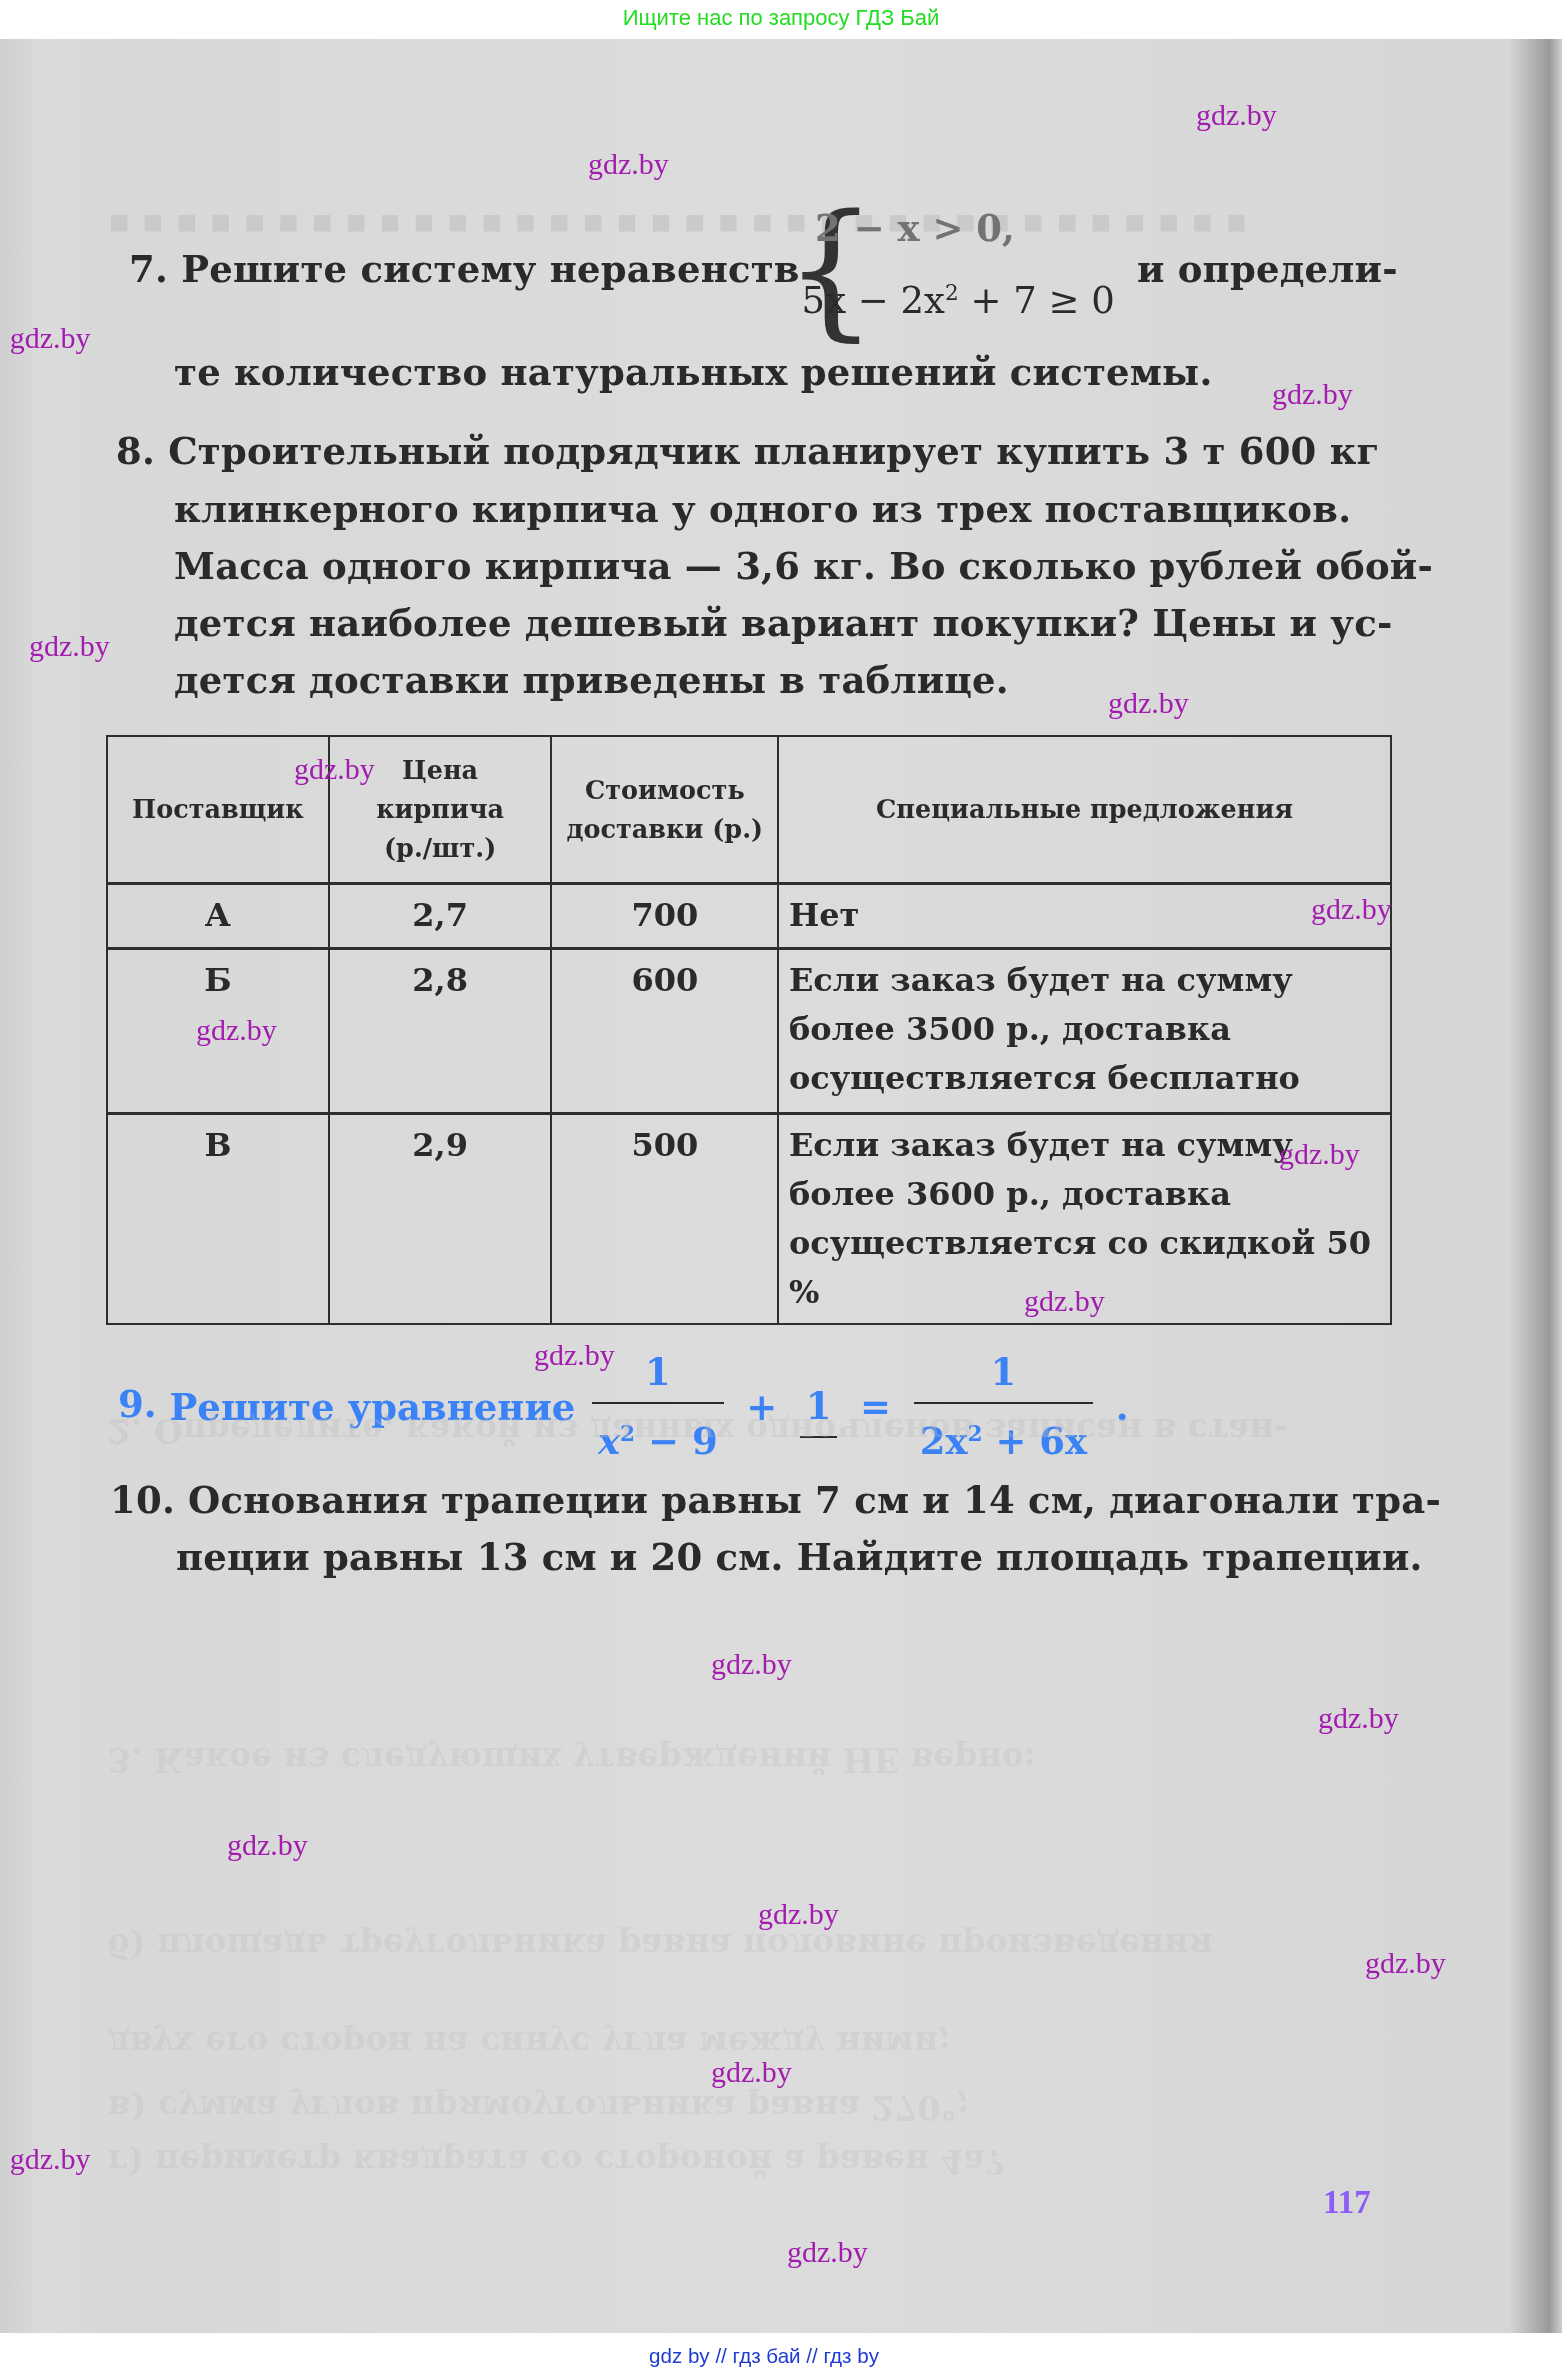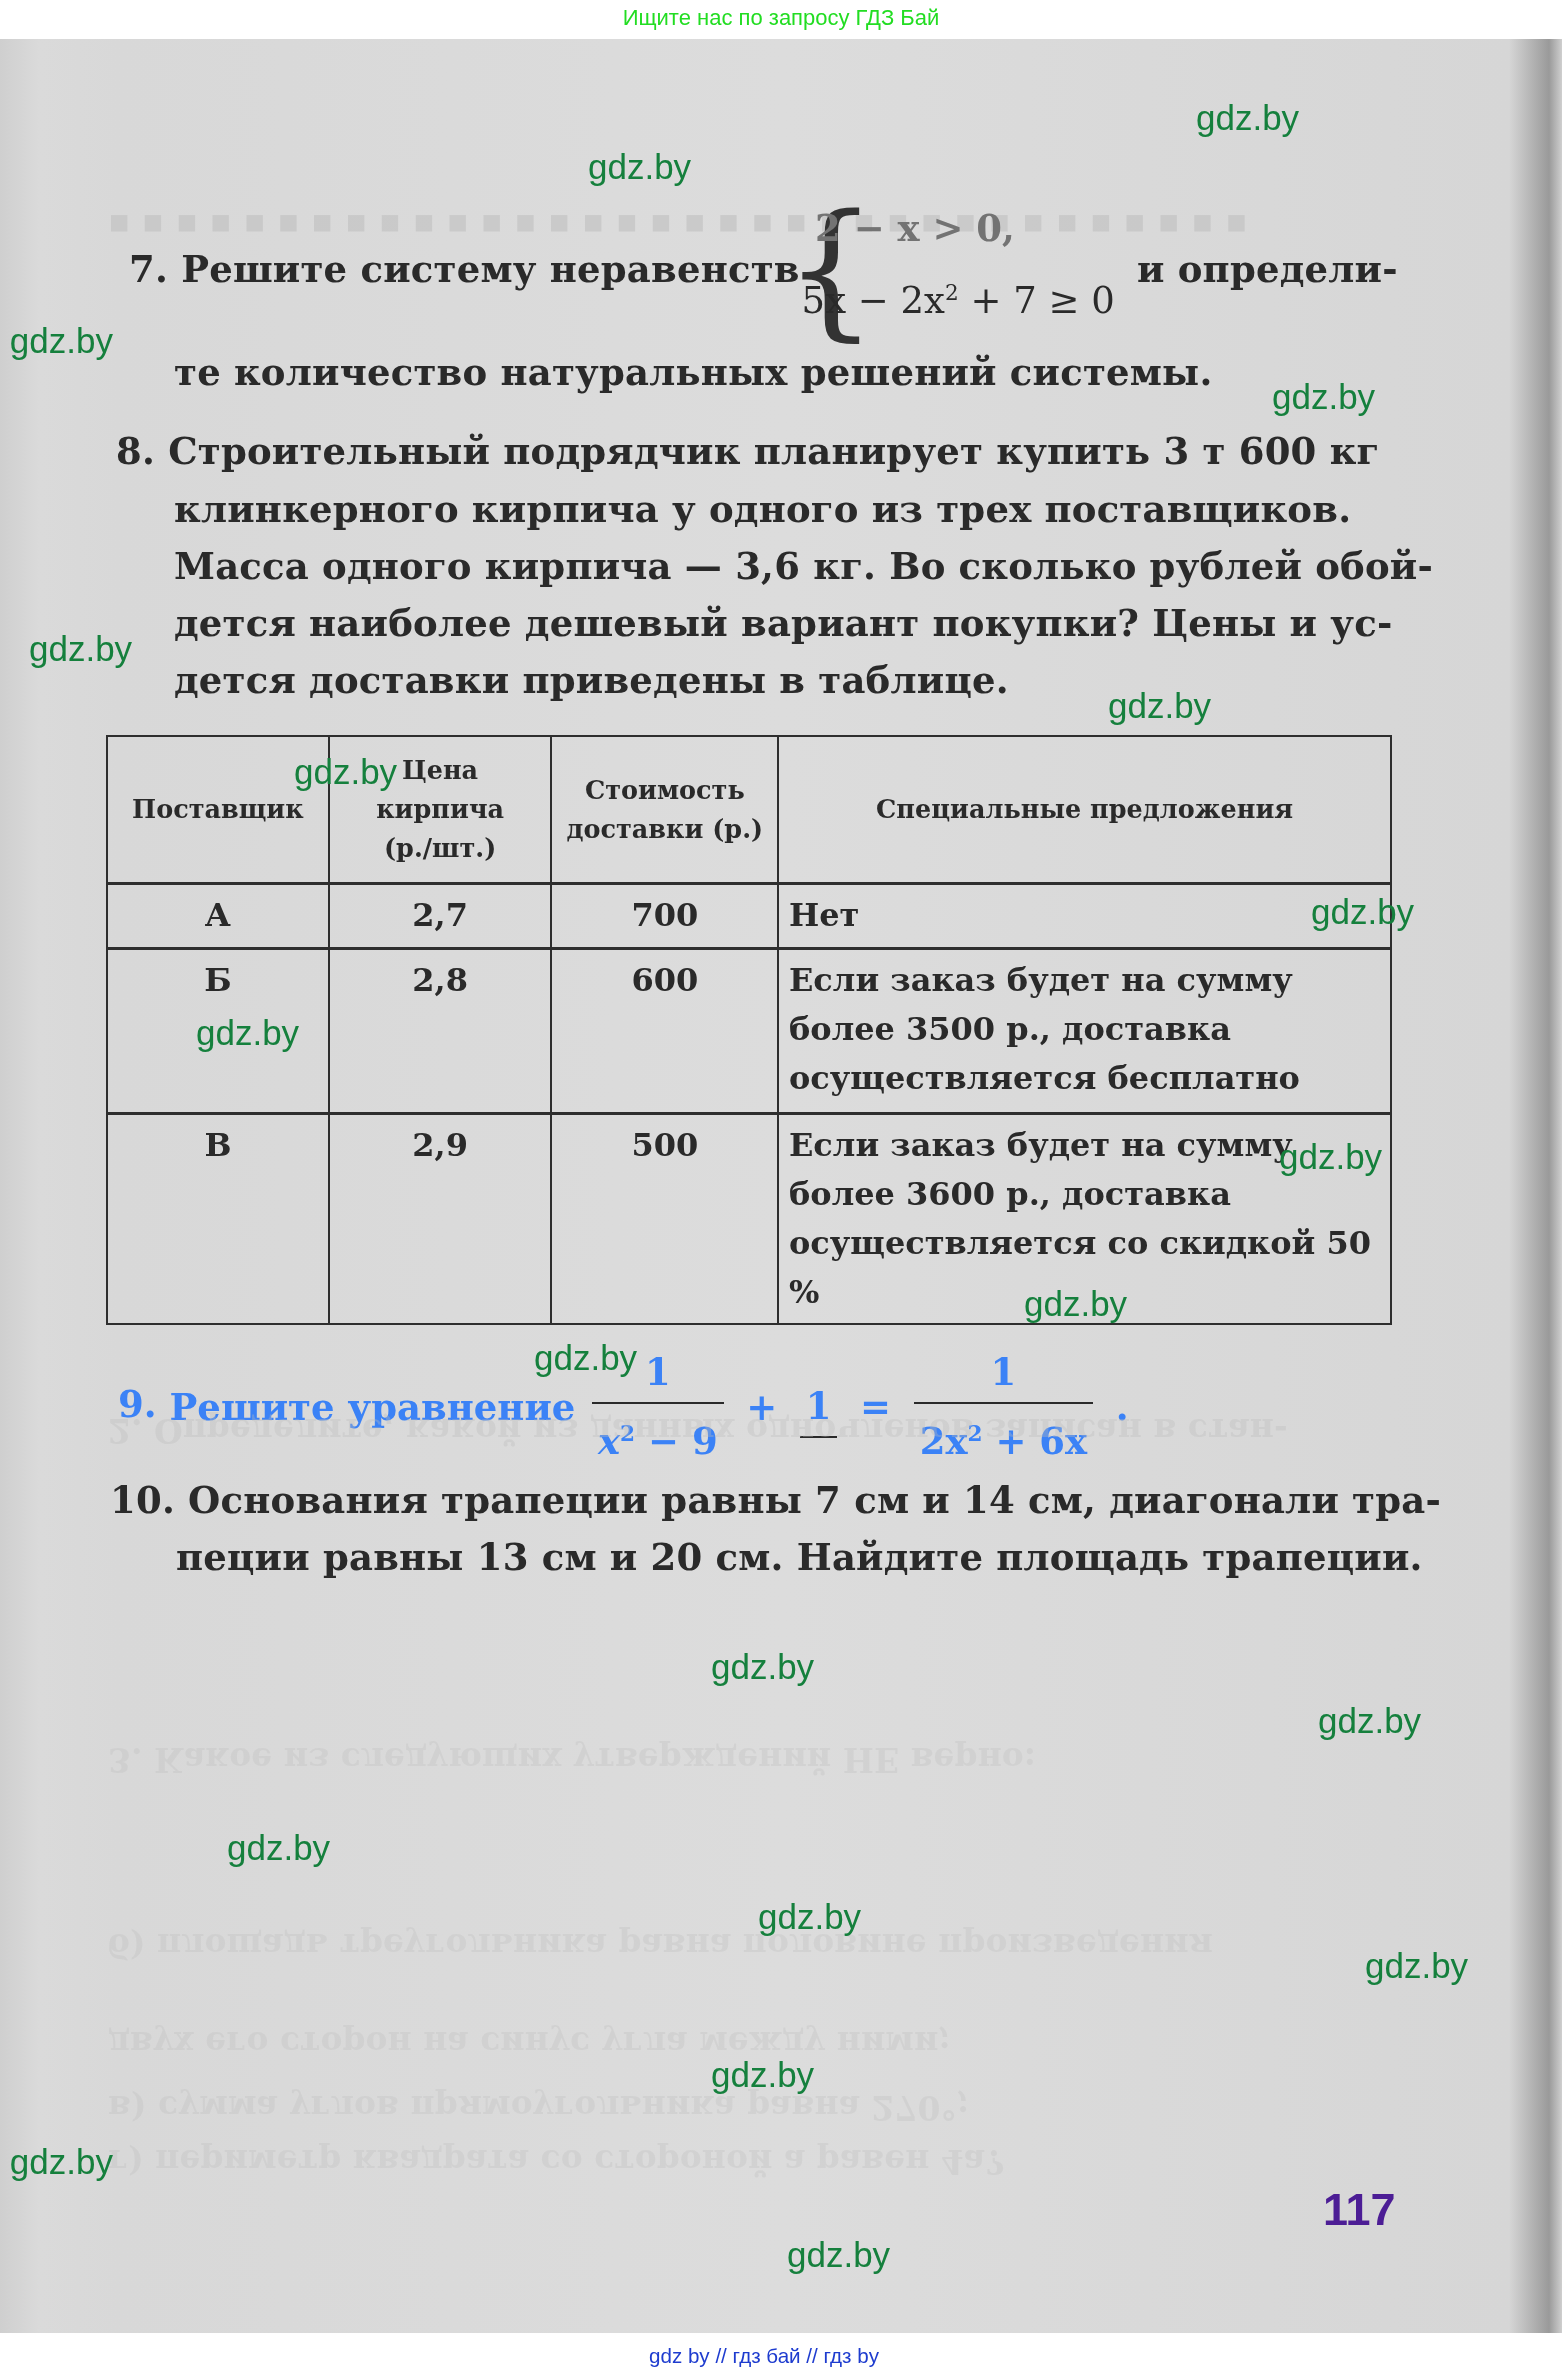--- a/index.html
+++ b/index.html
@@ -6,39 +6,39 @@
   body { width:1562px; height:2378px; position:relative; overflow:hidden; background:#ffffff; font-family:"DejaVu Serif", serif; }
   .banner { position:absolute; left:0; top:0; width:1562px; height:39px; background:#ffffff; text-align:center; }
   .banner span { font-family:"Liberation Sans", sans-serif; font-size:22px; line-height:35px; color:#22dd22; }
   .page { position:absolute; left:0; top:39px; width:1562px; height:2294px;
           background: linear-gradient(90deg, #cfcfcf 0px, #dadada 39px, #d8d8d8 118px, #dcdcdc 784px, #d6d6d6 1509px, #9a9a9a 1549px, #cfcfcf 1562px); }
   .ghost { position:absolute; left:108px; right:176px; color:#bdbdbd; font-size:33px; font-weight:bold; opacity:0.55; white-space:nowrap; overflow:hidden; }
   .footer { position:absolute; left:0; top:2333px; width:1528px; height:45px; background:#ffffff; text-align:center; }
   .footer span { font-family:"Liberation Sans", sans-serif; font-size:20.6px; line-height:45px; color:#1e3ccf; }
   .txt { position:absolute; color:#2a2a2a; font-family:"DejaVu Serif", serif; font-weight:bold; font-size:37px; letter-spacing:0.2px; white-space:nowrap; }
   .num { font-weight:bold; }
-  .wm { position:absolute; font-family:Liberation Sans, sans-serif; font-size:35px; color:#15803d; white-space:nowrap; }
+  .wm { position:absolute; font-family:Liberation Serif, serif; font-size:30px; color:#a21caf; white-space:nowrap; }
   .sys { position:absolute; left:784px; top:196px; height:157px; width:343px; }
   .brace { position:absolute; left:0; top:0; font-size:147px; line-height:147px; font-weight:normal; color:#333; font-family:"DejaVu Serif", serif; }
   .sys .l1 { position:absolute; left:31px; top:9.8px; font-size:37px; font-weight:bold; color:#737373; white-space:nowrap; }
   .sys .l2 { position:absolute; left:17.6px; top:83px; font-size:37px; font-weight:normal; color:#2a2a2a; white-space:nowrap; }
   i.var { font-style:italic; }
   sup { font-size:21.6px; }
   table.t { position:absolute; left:106px; top:735px; width:1286px; border-collapse:collapse; }
   table.t td, table.t th { border:2px solid #2e2e2e; color:#2a2a2a; font-family:"DejaVu Serif", serif; font-weight:bold; vertical-align:top; }
   table.t th { font-size:25.5px; height:143px; vertical-align:middle; text-align:center; line-height:39px; }
   table.t td { font-size:32px; line-height:49px; padding:5.9px 9.8px; }
   table.t tr.hdr { border-bottom:3.9px solid #2e2e2e; }
   table.t td.c { text-align:center; }
   .frac { display:inline-block; vertical-align:middle; text-align:center; margin:0 3.9px; }
   .frac .n { display:block; font-size:37px; padding:0 5.9px; border-bottom:2px solid #2a2a2a; line-height:59px; }
   .frac .d { display:block; font-size:37px; padding:0 5.9px; line-height:59px; }
   .eq { position:absolute; left:118px; top:1343px; color:#3b82f6; font-weight:bold; font-size:37px; white-space:nowrap; }
   .op { display:inline-block; vertical-align:middle; font-size:37px; margin:0 5.9px; }
-  .pagenum { position:absolute; left:1323px; top:2184px; font-size:45px; font-weight:bold; color:#4c1d95; font-family:Liberation Sans, sans-serif; }
+  .pagenum { position:absolute; left:1323px; top:2184px; font-size:33px; font-weight:bold; color:#8b5cf6; font-family:Liberation Serif, serif; }
 </style>
 </head>
 <body>
 
 <div class="banner">
   <span>Ищите нас по запросу ГДЗ Бай</span>
 </div>
 
 <div class="page"></div>
 

